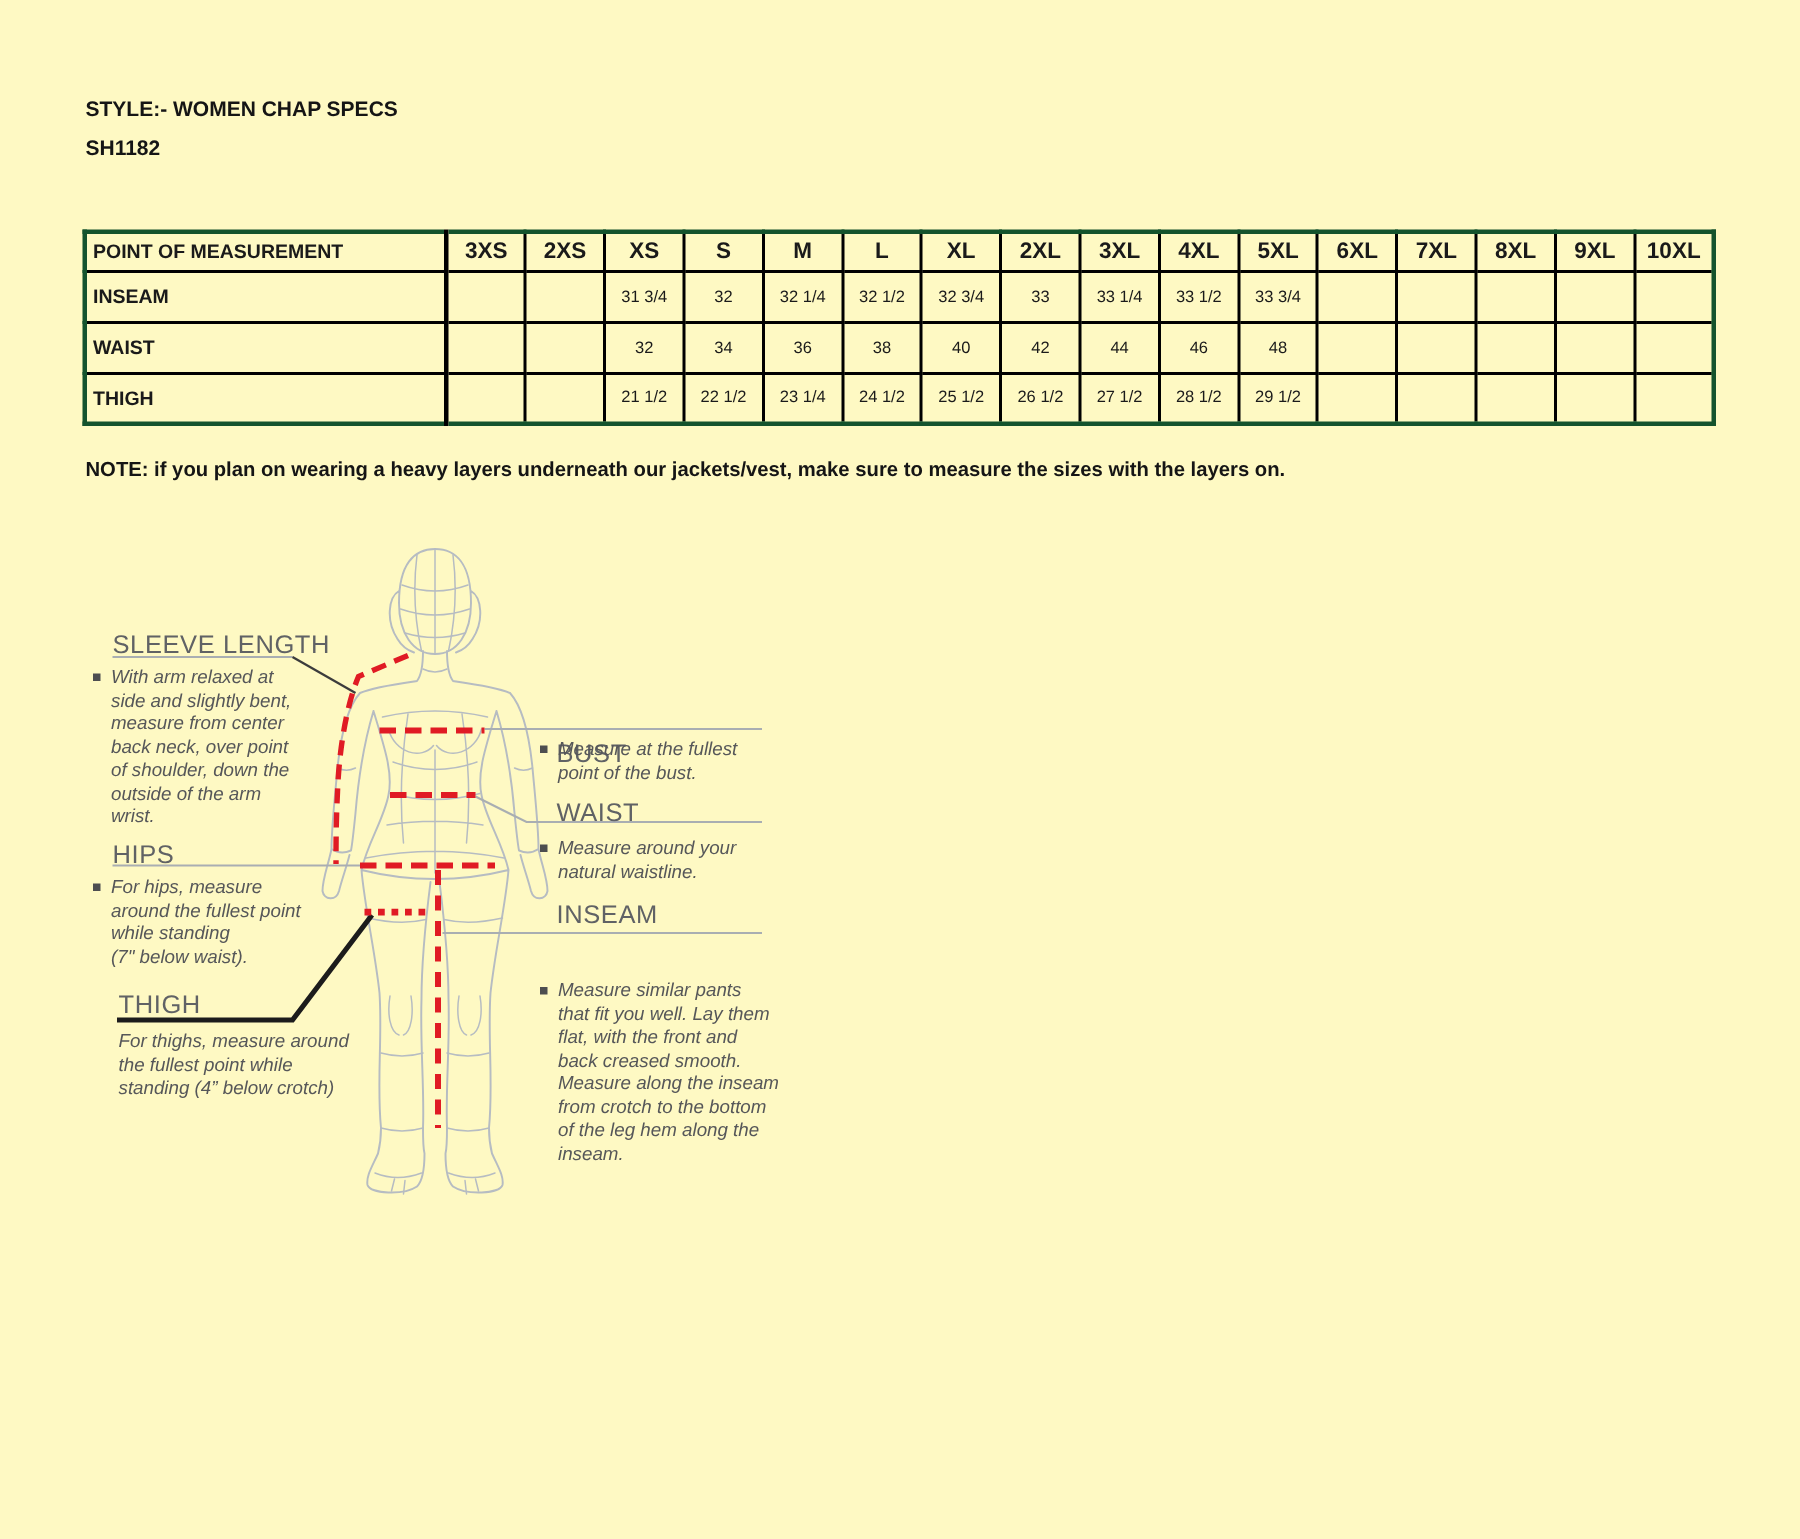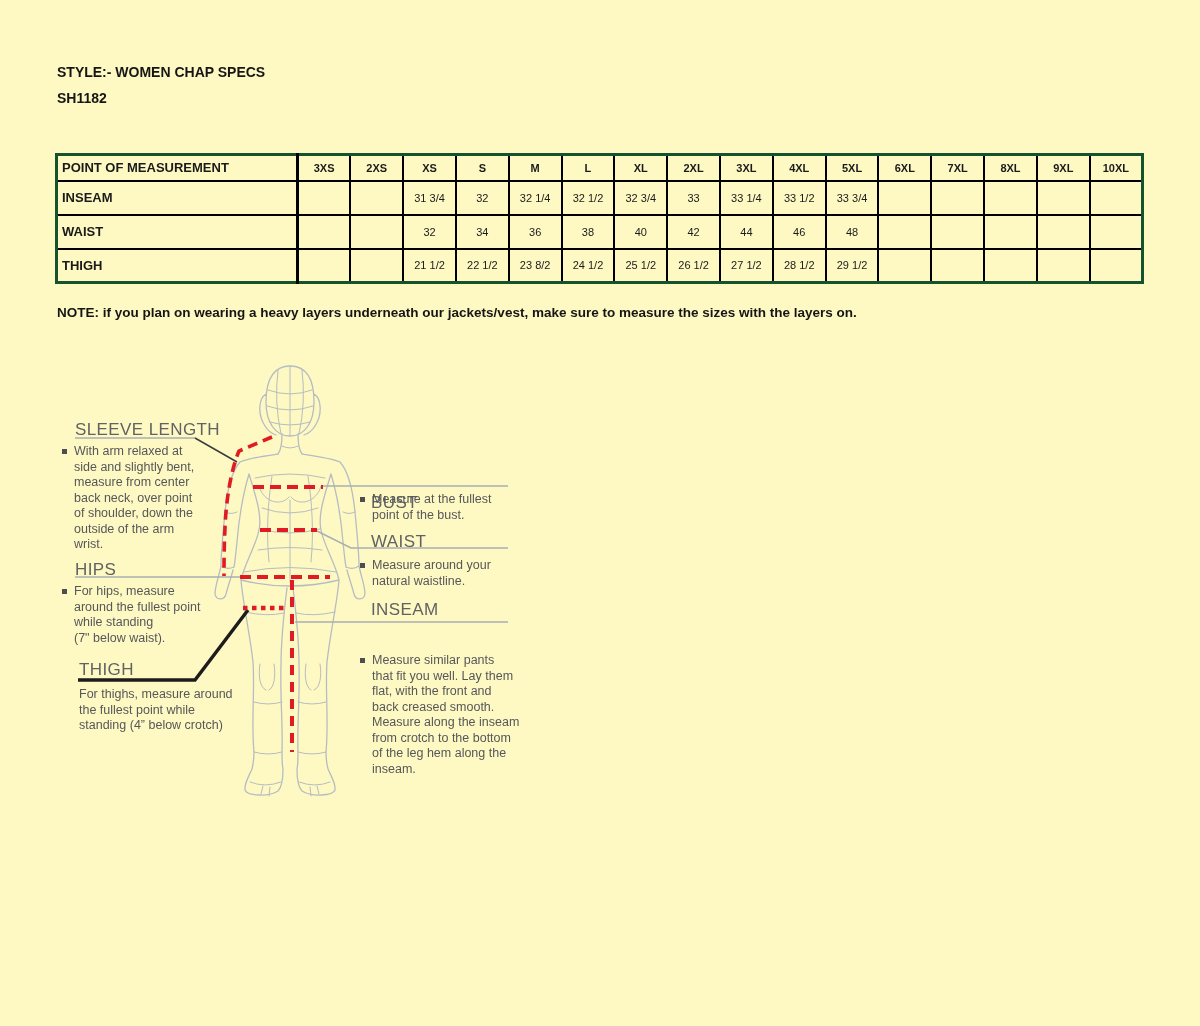--- a/index.html
+++ b/index.html
@@ -12,29 +12,29 @@
   .doc-style-no{position:absolute;left:57px;top:90px;font-size:14px;font-weight:bold;color:#151515;}
   
   .spec-table{
     position:absolute;left:55px;top:153px;width:1089px;
     border-collapse:collapse;table-layout:fixed;border:3px solid #14532d;
   }
   .spec-table th,.spec-table td{border:2px solid #000;overflow:hidden;white-space:nowrap;}
   .spec-table thead tr{height:26px;}
   .spec-table tbody tr{height:34px;}
   .spec-table th.pom{width:233px;text-align:left;padding-left:4px;font-size:13px;border-right-width:3px;}
-  .spec-table th.size{font-size:11px;text-align:center;padding:0 1px;}
+  .spec-table th.size{font-size:15px;text-align:center;padding:0 1px;}
   .spec-table th.pom-label{text-align:left;padding-left:4px;font-size:13px;border-right-width:3px;}
   .spec-table td{text-align:center;font-size:11px;font-weight:normal;}
   
   .note{position:absolute;left:57px;top:305px;font-size:13.5px;font-weight:bold;color:#151515;}
   
   .fig-svg{position:absolute;left:55px;top:350px;}
   .sec-title{position:absolute;font-size:17px;letter-spacing:.4px;color:#606265;}
-  .sec-desc{position:absolute;display:flex;align-items:flex-start;}
+  .sec-desc{position:absolute;display:flex;align-items:flex-start;font-style:italic;}
   .bullet{width:5px;height:5px;background:#4d4e50;margin-top:5px;margin-right:7px;flex:none;}
   .desc-text{white-space:pre-line;font-size:12.5px;line-height:15.5px;color:#565759;}
   #t-sleeve{left:75px;top:420px;}
   #d-sleeve{left:62px;top:444px;width:160px;}
   #t-hips{left:75px;top:560px;}
   #d-hips{left:62px;top:584px;width:180px;}
   #t-thigh{left:79px;top:660px;}
   #d-thigh{left:79px;top:687px;width:195px;}
   #t-bust{left:371px;top:466px;margin-top:27px;}
   #d-bust{left:360px;top:492px;width:160px;}
@@ -111,21 +111,21 @@
           <td></td>
           <td></td>
           <td></td>
         </tr>
         <tr>
           <th class="pom-label">THIGH</th>
           <td></td>
           <td></td>
           <td>21 1/2</td>
           <td>22 1/2</td>
-          <td>23 8/2</td>
+          <td>23 1/4</td>
           <td>24 1/2</td>
           <td>25 1/2</td>
           <td>26 1/2</td>
           <td>27 1/2</td>
           <td>28 1/2</td>
           <td>29 1/2</td>
           <td></td>
           <td></td>
           <td></td>
           <td></td>

